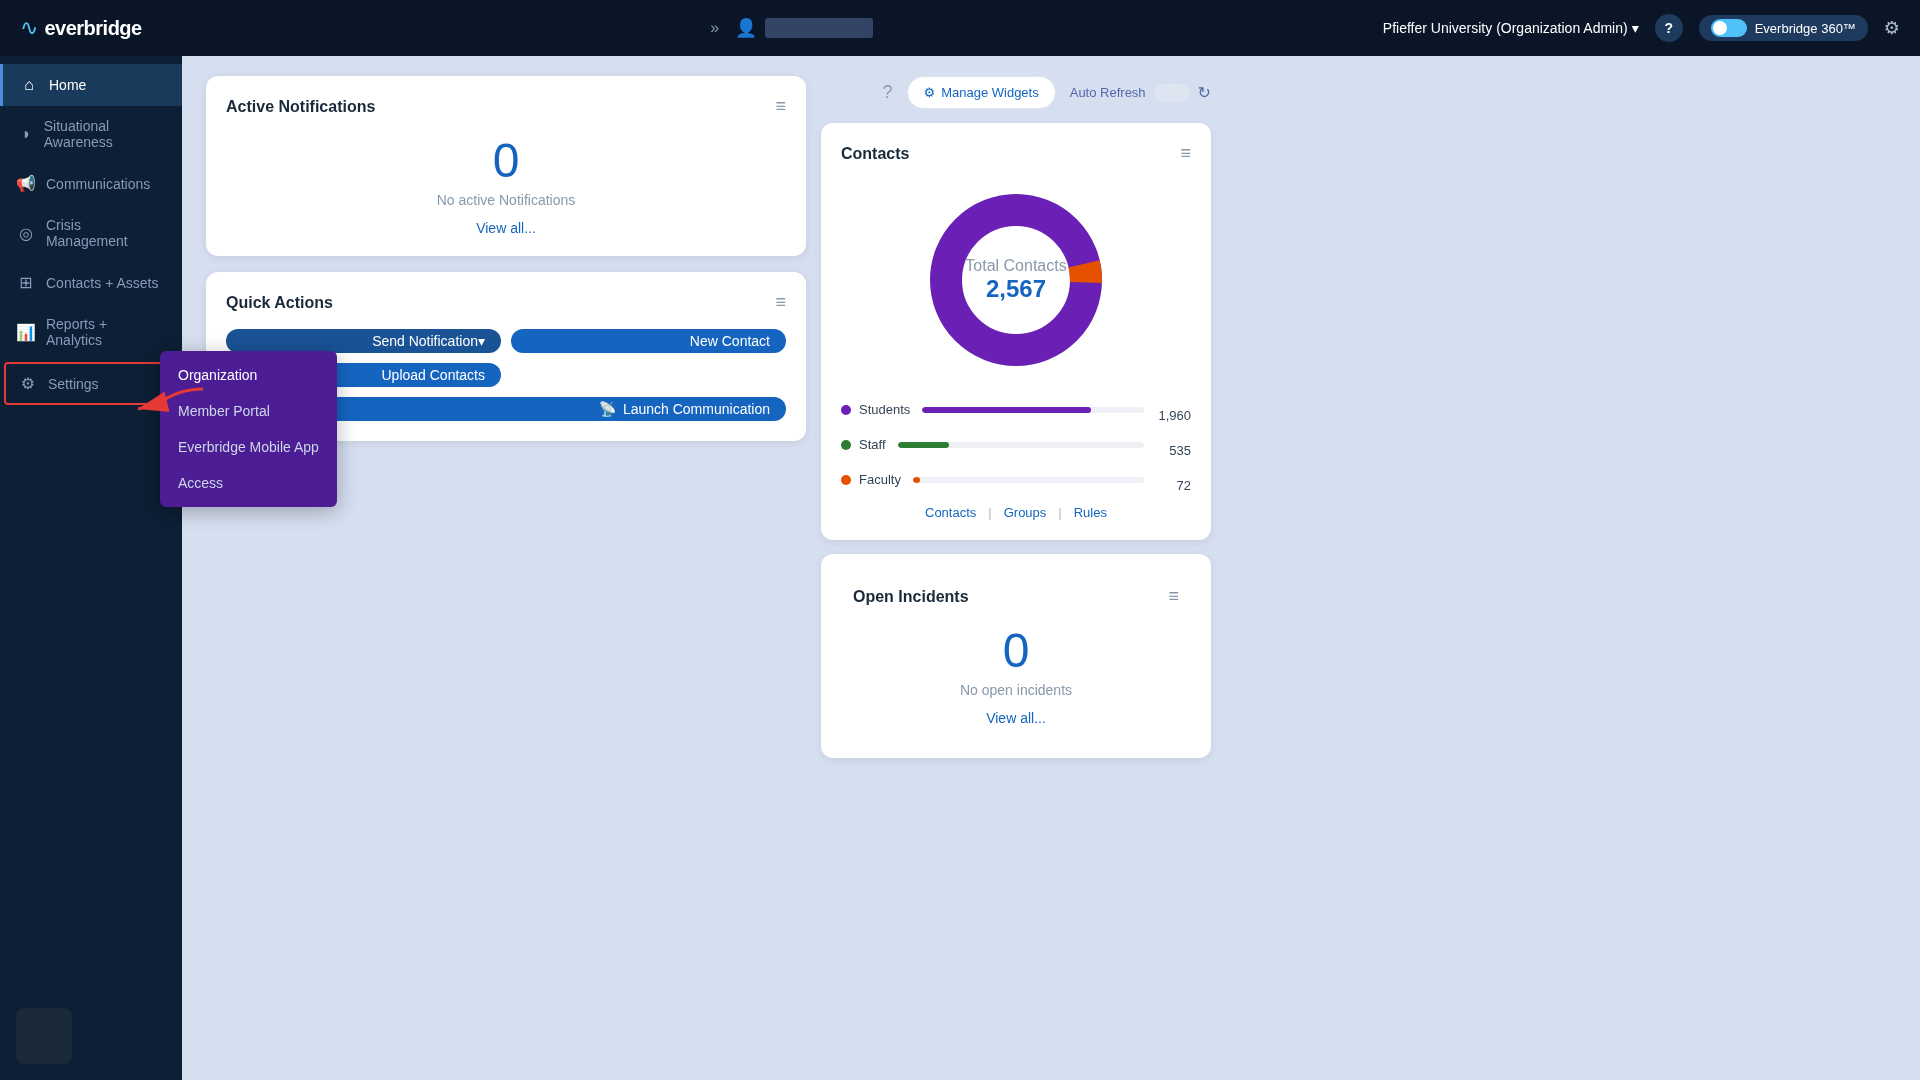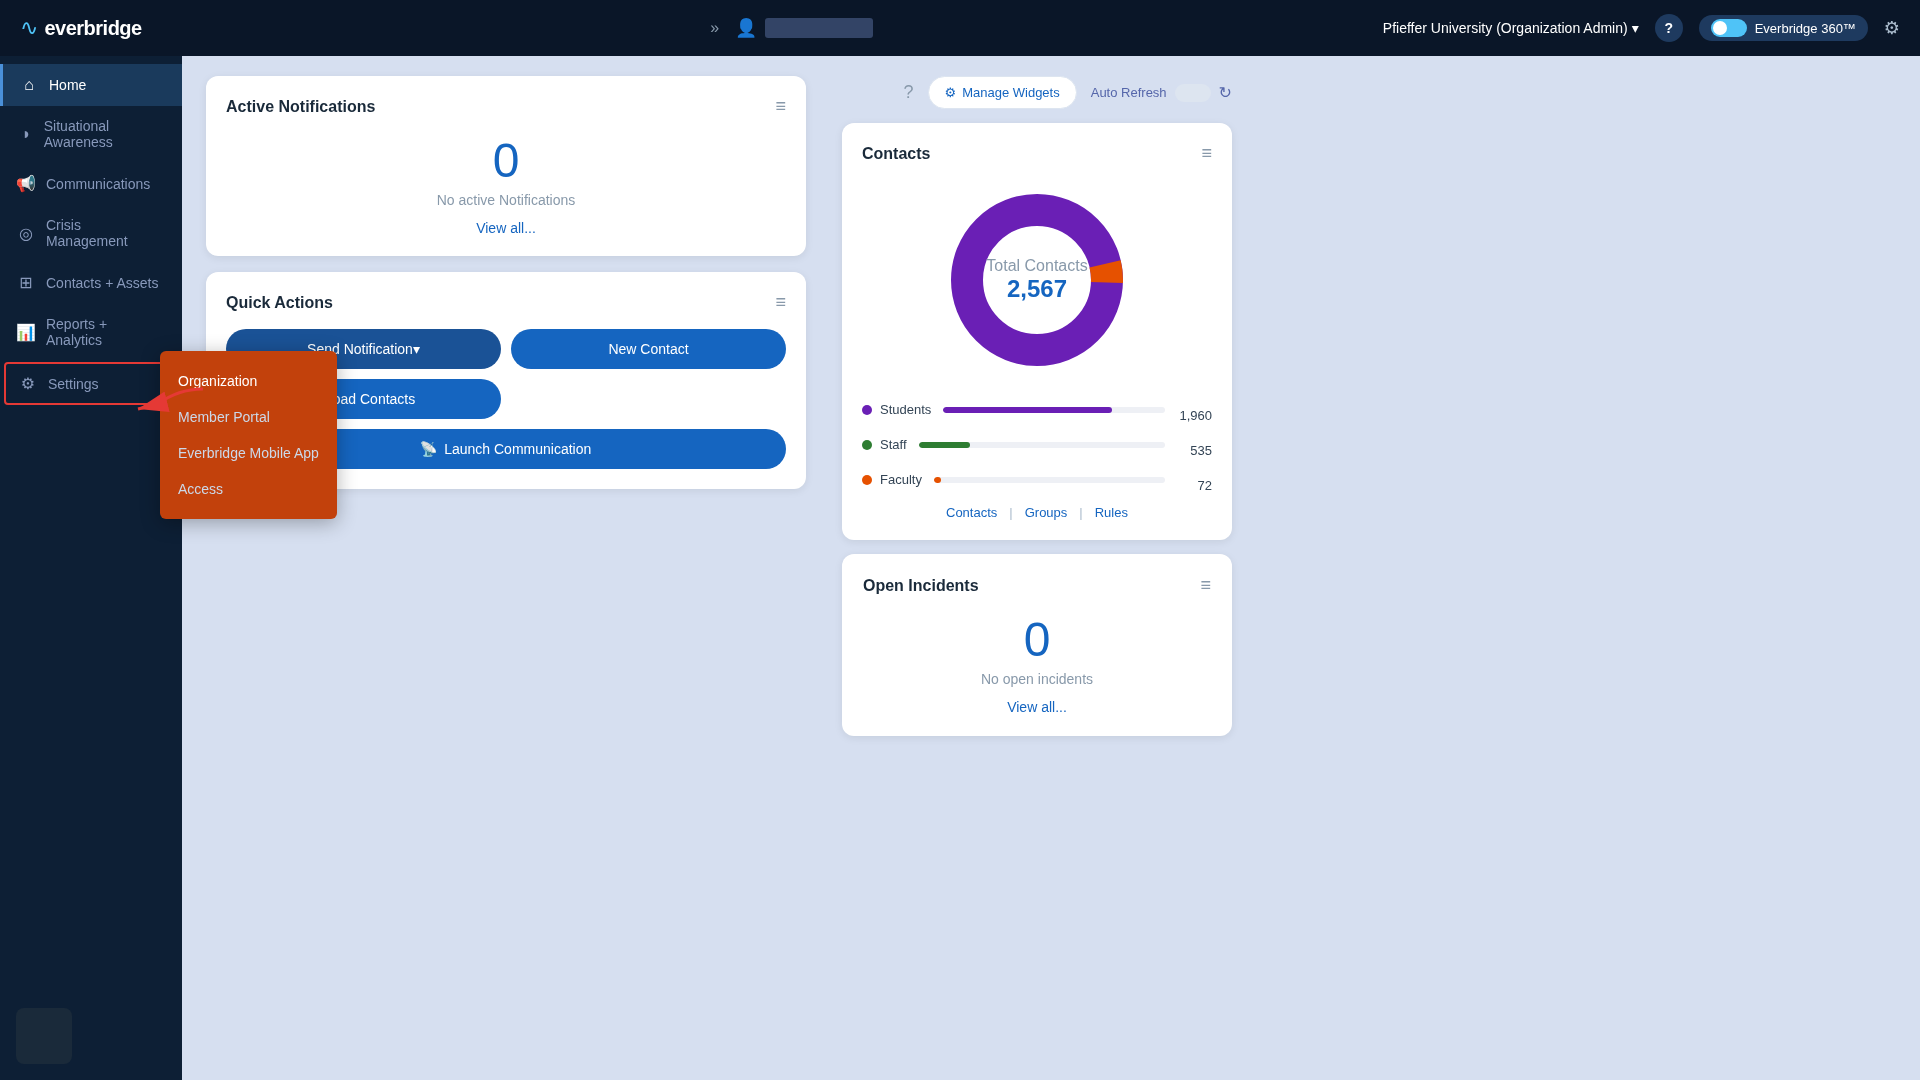--- a/index.html
+++ b/index.html
@@ -239,28 +239,28 @@
     .quick-actions-grid {
       display: grid;
       grid-template-columns: 1fr 1fr;
       gap: 10px;
     }
     .action-btn {
       background: #1565c0;
       color: white;
       border: none;
       border-radius: 24px;
-      padding: 12px 16px;
+      padding: 4px 16px;
       font-size: 14px;
       font-weight: 500;
       cursor: pointer;
       text-align: center;
       display: flex;
       align-items: center;
-      justify-content: center;
+      justify-content: flex-end;
       gap: 6px;
     }
     .action-btn.launch-btn {
       grid-column: 1 / -1;
       background: #1565c0;
     }
     .action-btn.send-btn {
       background: #1a5296;
     }
     .manage-widgets-btn {
@@ -385,43 +385,43 @@
       text-decoration: none;
     }
     .contacts-link-sep {
       color: #aabbcc;
     }
 
     
     .incidents-widget {
       background: white;
       border-radius: 12px;
-      padding: 21px;
+      padding: 32px;
       box-shadow: 0 2px 8px rgba(0,0,0,0.08);
     }
     .incidents-count {
       text-align: center;
       font-size: 48px;
       font-weight: 300;
       color: #1565c0;
       margin: 8px 0 4px;
     }
     .incidents-label {
       text-align: center;
       color: #8899aa;
       font-size: 14px;
       margin-bottom: 12px;
     }
 
     
     .dropdown-menu {
       position: absolute;
-      background: #c2410c;
+      background: #4c1d95;
       border-radius: 6px;
-      padding: 12px 0;
+      padding: 6px 0;
       left: 160px;
       top: 295px;
       z-index: 200;
       min-width: 160px;
       box-shadow: 0 4px 20px rgba(0,0,0,0.3);
     }
     .dropdown-item {
       padding: 10px 18px;
       color: #ccd8e8;
       font-size: 14px;
@@ -522,21 +522,21 @@
       <path d="M 75 15 Q 50 15 30 30 L 10 35" stroke="#e53935" stroke-width="3" fill="none" marker-end="url(#arrowhead)"></path>
     </svg>
 
     <div class="sidebar-bottom">
       <div class="sidebar-avatar"></div>
     </div>
   </div>
 
   <div style="flex:1; display:flex; flex-direction:column; overflow:hidden;">
 
-    <div style="flex:1; display:flex; overflow:hidden; padding:20px 24px 20px 24px; gap:36px;">
+    <div style="flex:1; display:flex; overflow:hidden; padding:20px 24px 20px 24px; gap:15px;">
 
       <div style="display:flex; flex-direction:column; gap:16px; flex:1; max-width:600px;">
 
         <div class="widget notifications-widget">
           <div class="widget-header">
             <span class="widget-title">Active Notifications</span>
             <span class="widget-menu-icon">≡</span>
           </div>
           <div class="notification-count">0</div>
           <div class="notification-label">No active Notifications</div>

